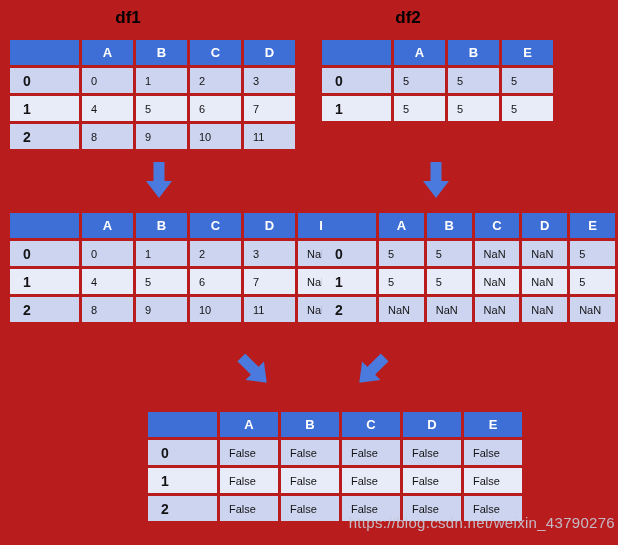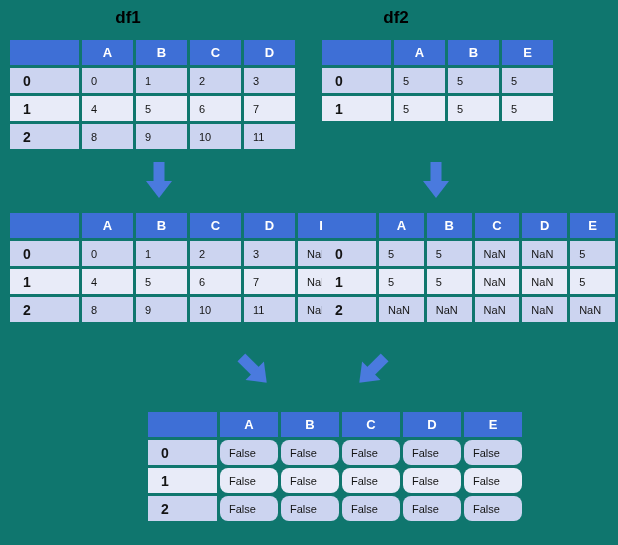--- a/index.html
+++ b/index.html
@@ -7,21 +7,21 @@
     --row-dark:#ccd4f0;
     --row-light:#e8ebf8;
     --arrow:#4a7ade;
     --header-text:#ffffff;
     --cell-text:#141414;
     --watermark-text:#c5c9d6;
   }
   html,body{margin:0;padding:0;background:#ffffff;}
   body{font-family:"Liberation Sans",sans-serif;}
   .canvas{
-    position:relative;width:618px;height:545px;background:#0f766e;overflow:hidden;
+    position:relative;width:618px;height:545px;background:#b91c1c;overflow:hidden;
   }
   .title{
     position:absolute;transform:translateX(-50%);
     font-weight:bold;font-size:17px;color:#000;white-space:nowrap;
   }
   table.df{
     position:absolute;border-collapse:separate;border-spacing:3px;
     table-layout:fixed;
   }
   table.df th,table.df td{
@@ -33,40 +33,40 @@
     font-size:13px;font-weight:bold;text-align:center;
   }
   table.df th.h.corner{width:56px;background:var(--header-bg);}
   table.df th.idx{
     width:56px;font-size:14px;font-weight:bold;text-align:left;padding-left:13px;
   }
   table.df td{
     width:42px;font-size:11px;text-align:left;padding-left:9px;
   }
   table.df.wide th.h{width:49px;}
-  table.df.wide td{width:49px;border-radius:8px;}
+  table.df.wide td{width:49px;}
   table.df tbody tr:nth-child(odd){background:var(--row-dark);}
   table.df tbody tr:nth-child(even){background:var(--row-light);}
   .arrow{position:absolute;width:26px;height:36px;}
   .arrow svg{display:block;width:100%;height:100%;}
   .arrow.diag-right{transform:rotate(-45deg);}
   .arrow.diag-left{transform:rotate(45deg);}
   .watermark{
     position:absolute;top:514px;right:3px;z-index:5;
     font-size:15px;color:var(--watermark-text);opacity:.9;
     letter-spacing:.3px;white-space:nowrap;
   }
 </style>
 </head>
 <body>
 
 <div class="canvas">
 
   <div class="title" style="left:128px;top:8px">df1</div>
-  <div class="title" style="left:396px;top:8px">df2</div>
+  <div class="title" style="left:408px;top:8px">df2</div>
 
   <table class="df" style="left:7px;top:37px">
       <thead>
         <tr>
           <th class="h corner"></th>
           <th class="h">A</th>
           <th class="h">B</th>
           <th class="h">C</th>
           <th class="h">D</th>
         </tr>
@@ -257,14 +257,15 @@
           <th class="idx">2</th>
           <td>False</td>
           <td>False</td>
           <td>False</td>
           <td>False</td>
           <td>False</td>
         </tr>
       </tbody>
     </table>
 
+  <div class="watermark">https://blog.csdn.net/weixin_43790276</div>
 
 </div>
 
 </body></html>

